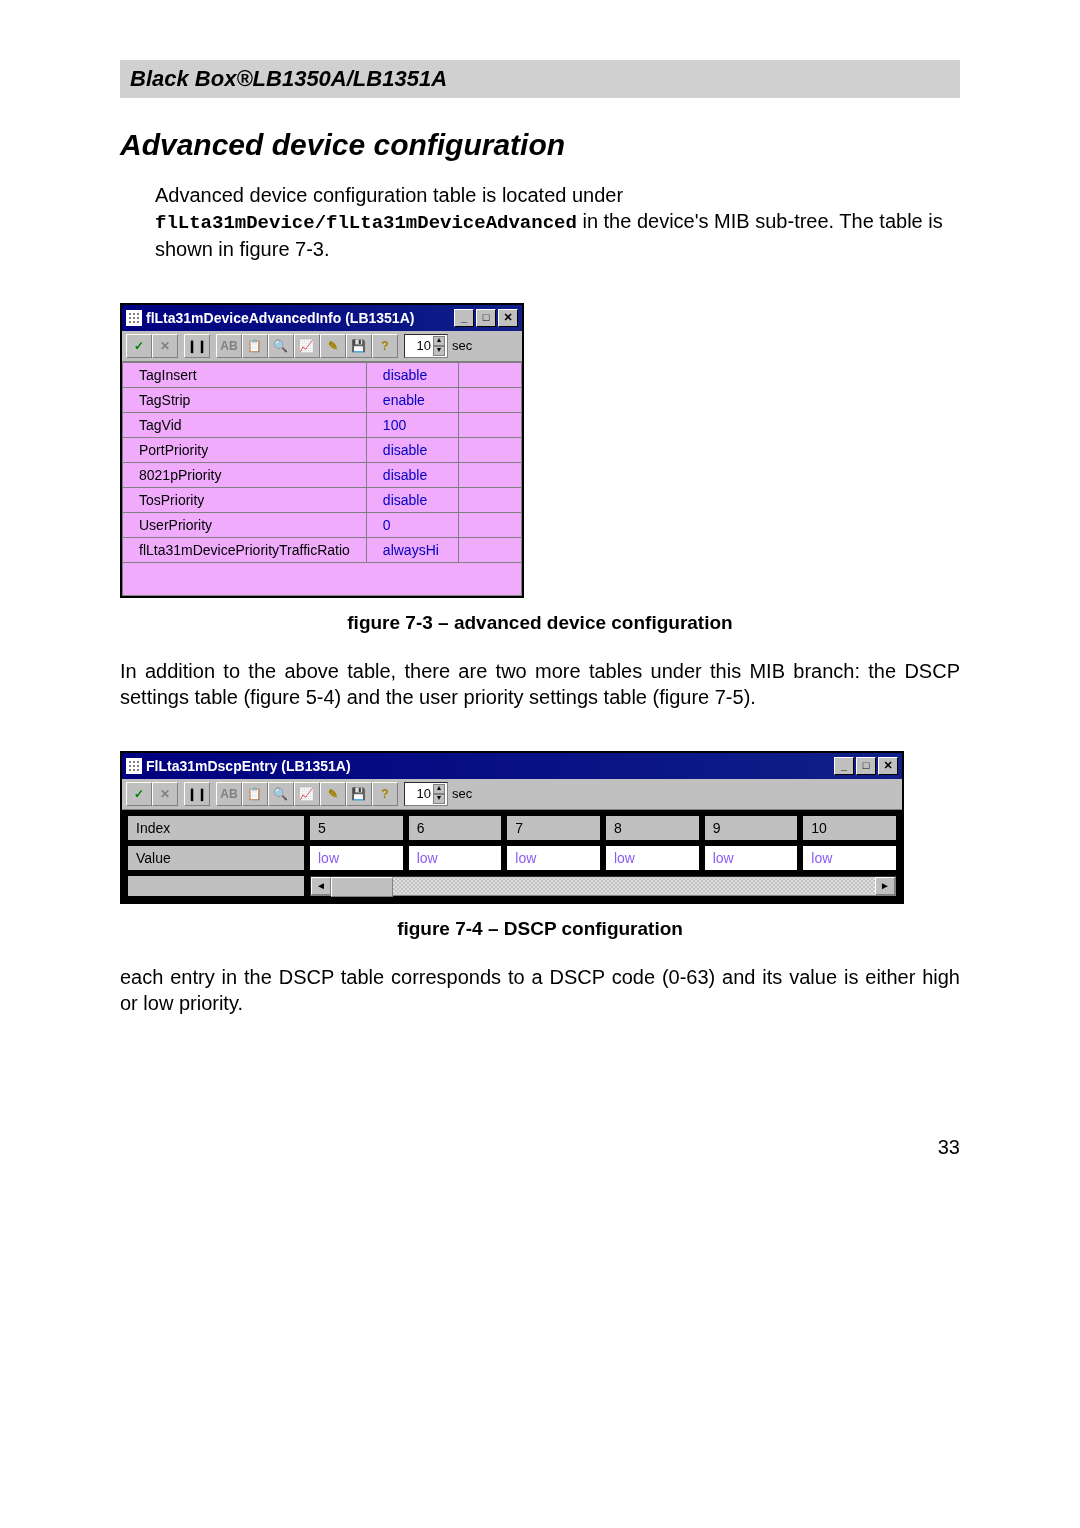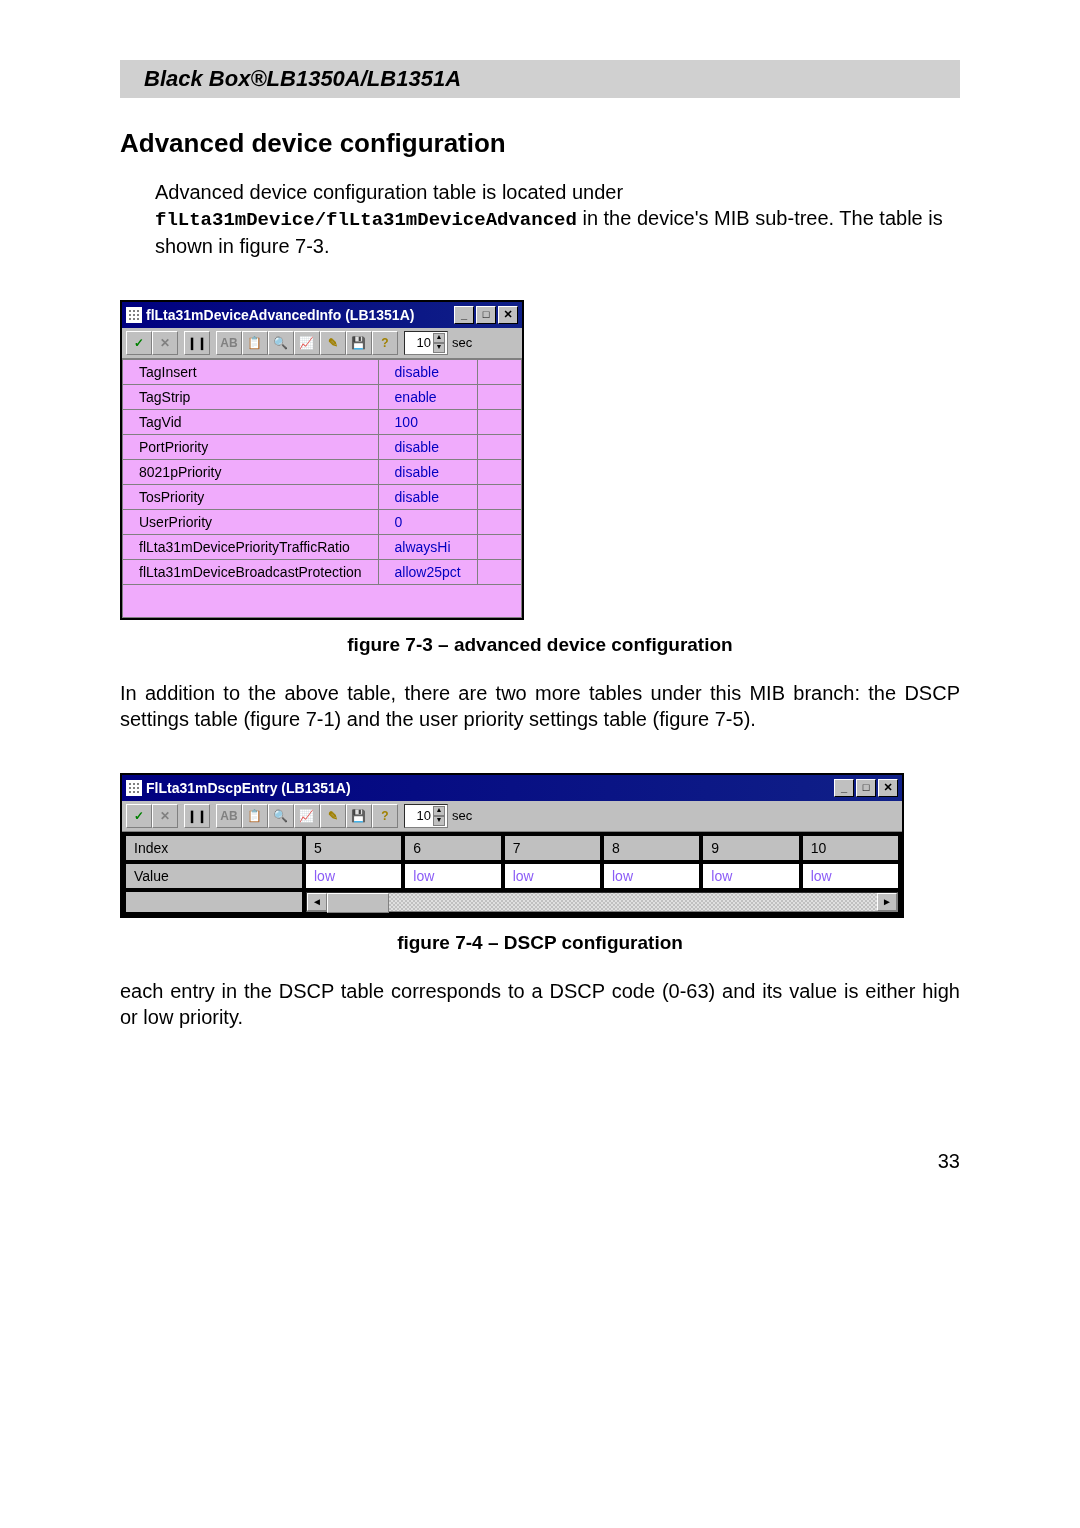--- a/index.html
+++ b/index.html
@@ -8,30 +8,31 @@
     background: #fff;
     font-family: Arial, Helvetica, sans-serif;
     color: #000;
     width: 1080px;
   }
   .page {
     padding: 60px 120px 40px 120px;
   }
   .header-bar {
     background: #d0d0d0;
-    padding: 6px 24px;
+    padding: 6px 10px;
     font-weight: bold;
     font-style: italic;
     font-size: 22px;
     color: #000;
     margin-bottom: 30px;
   }
   .section-title {
     font-weight: bold;
-    font-size: 26px;
+    font-style: italic;
+    font-size: 30px;
     margin: 8px 0 20px 0;
   }
   .intro-block {
     margin-left: 35px;
     font-size: 20px;
     line-height: 1.3;
   }
   .mono { font-family: "Courier New", monospace; font-weight: bold; font-size: 19px; }
   .figure-container {
     display: flex;
@@ -115,21 +116,21 @@
   }
   .content-table .val { color: #0000c0; }
   .content-table .footer-row td {
     height: 24px;
   }
   
   .dscp-table {
     border-collapse: collapse; width: 100%; font-size: 14px;
   }
   .dscp-table td, .dscp-table th {
-    border: 4px solid #000000; padding: 4px 8px;
+    border: 6px solid #000000; padding: 4px 8px;
     text-align: left; font-weight: normal;
   }
   .dscp-table td.idx, .dscp-table th.idx { background: #c0c0c0; }
   .dscp-table th.col { background: #c0c0c0; }
   .dscp-table td.val { background: #fff; color: #8b5cf6; }
   .dscp-scroll-row td {
     background: #c0c0c0; padding: 0;
   }
   .scrollbar {
     display:flex; height:18px; background:#d0d0d0;
@@ -247,36 +248,31 @@
             <tr>
               <td style="width: 60%;">UserPriority</td>
               <td class="val">0</td>
               <td style="width: 30px;"></td>
             </tr>
             <tr>
               <td style="width: 60%;">flLta31mDevicePriorityTrafficRatio</td>
               <td class="val">alwaysHi</td>
               <td style="width: 30px;"></td>
             </tr>
-            <tr>
-              <td style="width: 60%;">flLta31mDeviceBroadcastProtection</td>
-              <td class="val">allow25pct</td>
-              <td style="width: 30px;"></td>
-            </tr>
             <tr class="footer-row">
               <td colspan="3"></td>
             </tr>
           </tbody>
       </table>
     </div>
   </div>
 
   <div class="caption">figure 7-3 – advanced device configuration</div>
 
-  <p class="body-text">In addition to the above table, there are two more tables under this MIB branch: the DSCP settings table (figure 7-1) and the user priority settings table (figure 7-5).</p>
+  <p class="body-text">In addition to the above table, there are two more tables under this MIB branch: the DSCP settings table (figure 5-4) and the user priority settings table (figure 7-5).</p>
 
   <div class="figure-container">
     <div class="win wide">
       <div class="titlebar">
         <span class="grid-icon"></span>
         <span>FlLta31mDscpEntry (LB1351A)</span>
         <div class="win-btns">
           <div class="win-btn">_</div>
           <div class="win-btn">□</div>
           <div class="win-btn">✕</div>

